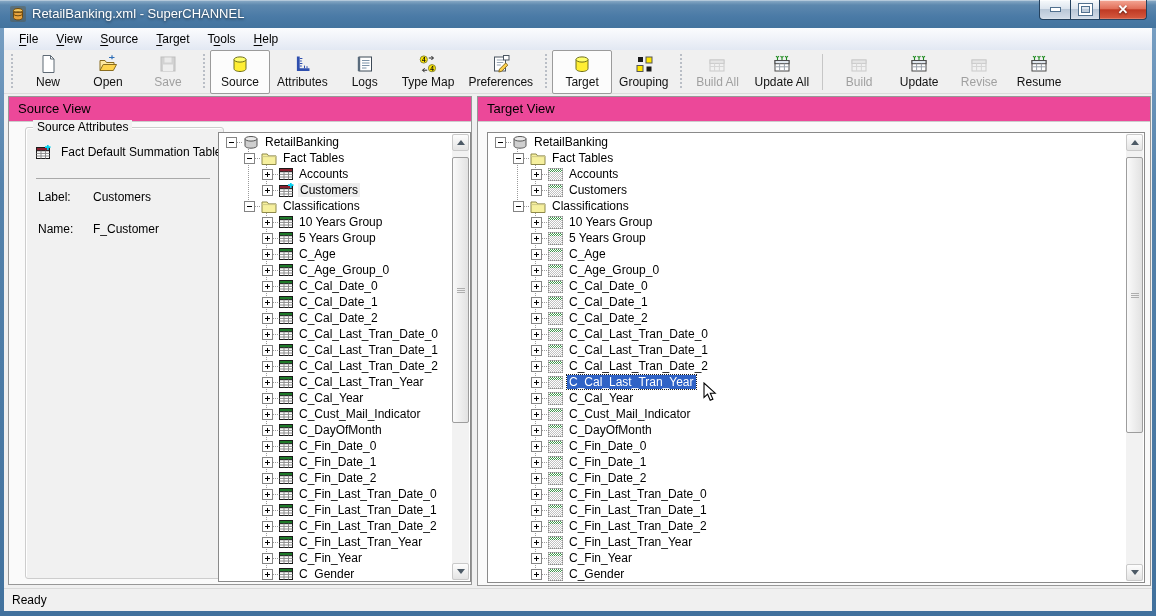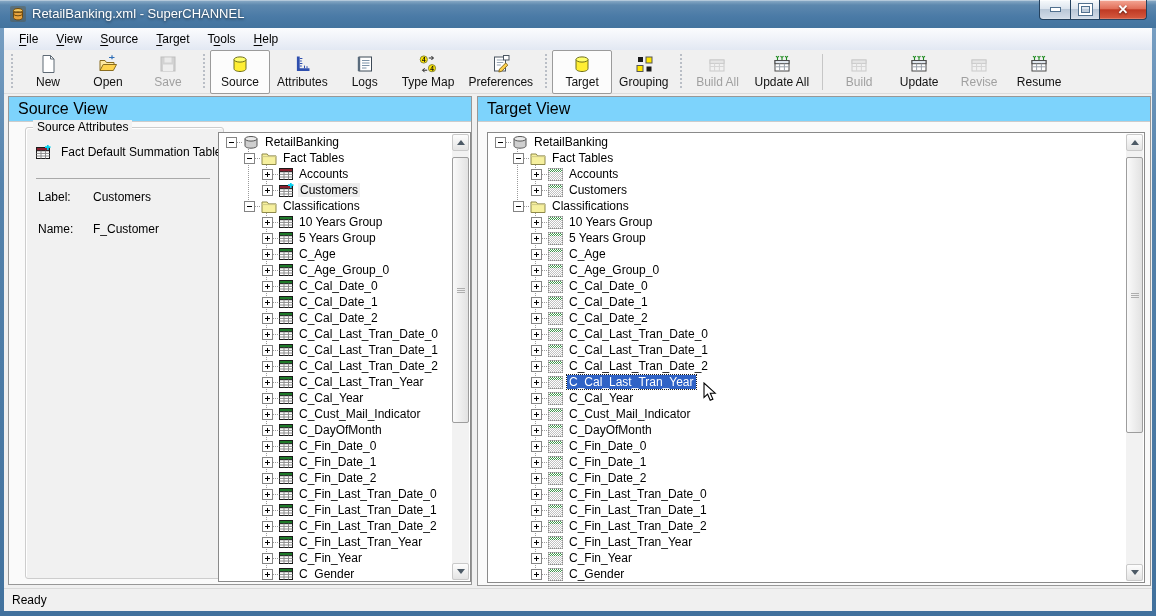--- a/index.html
+++ b/index.html
@@ -45,22 +45,22 @@
   .tb-btn.sel{background:#fcfcfc;border-color:#9b9b9b;}
   .tb-btn.disabled{color:#a0a0a0;}
   .tb-btn.disabled .tb-icon{opacity:.42;filter:grayscale(1);}
   .tb-icon{width:20px;height:20px;display:block;}
   .tb-icon svg{display:block;}
   
   #main{position:absolute;left:0;top:66px;width:100%;height:494px;background:#f0f0f0;}
   .panel{position:absolute;background:#fafafa;border:1px solid #979797;box-sizing:border-box;}
   #source-panel{left:4px;top:2px;width:464px;height:489px;}
   #target-panel{left:473px;top:2px;width:674px;height:490px;}
-  .panel-header{height:24px;line-height:24px;padding-left:9px;font-size:16px;
-    border-bottom:1px solid #cccccc;background:#7dd3fc;}
+  .panel-header{height:24px;line-height:24px;padding-left:9px;font-size:13px;
+    border-bottom:1px solid #cccccc;background:#ec4899;}
   
   #groupbox{position:absolute;left:16px;top:30px;width:197px;height:450px;
     border:1px solid #cdcdcd;border-radius:3px;background:#f1f1f1;
     box-shadow:inset 1px 1px 0 #ffffff;}
   #groupbox-title{position:absolute;top:-8px;left:7px;padding:0 4px;font-size:12px;background:#f1f1f1;line-height:15px;}
   #summation-row{position:absolute;top:17px;left:9px;display:flex;align-items:center;gap:6px;font-size:12px;white-space:nowrap;}
   #gb-divider{position:absolute;top:50px;left:10px;width:174px;height:1px;background:#a9a9a9;}
   .gb-field{position:absolute;left:12px;font-size:12px;display:flex;}
   .gb-field .fl{width:55px;}
   #field-label{top:62px;}

